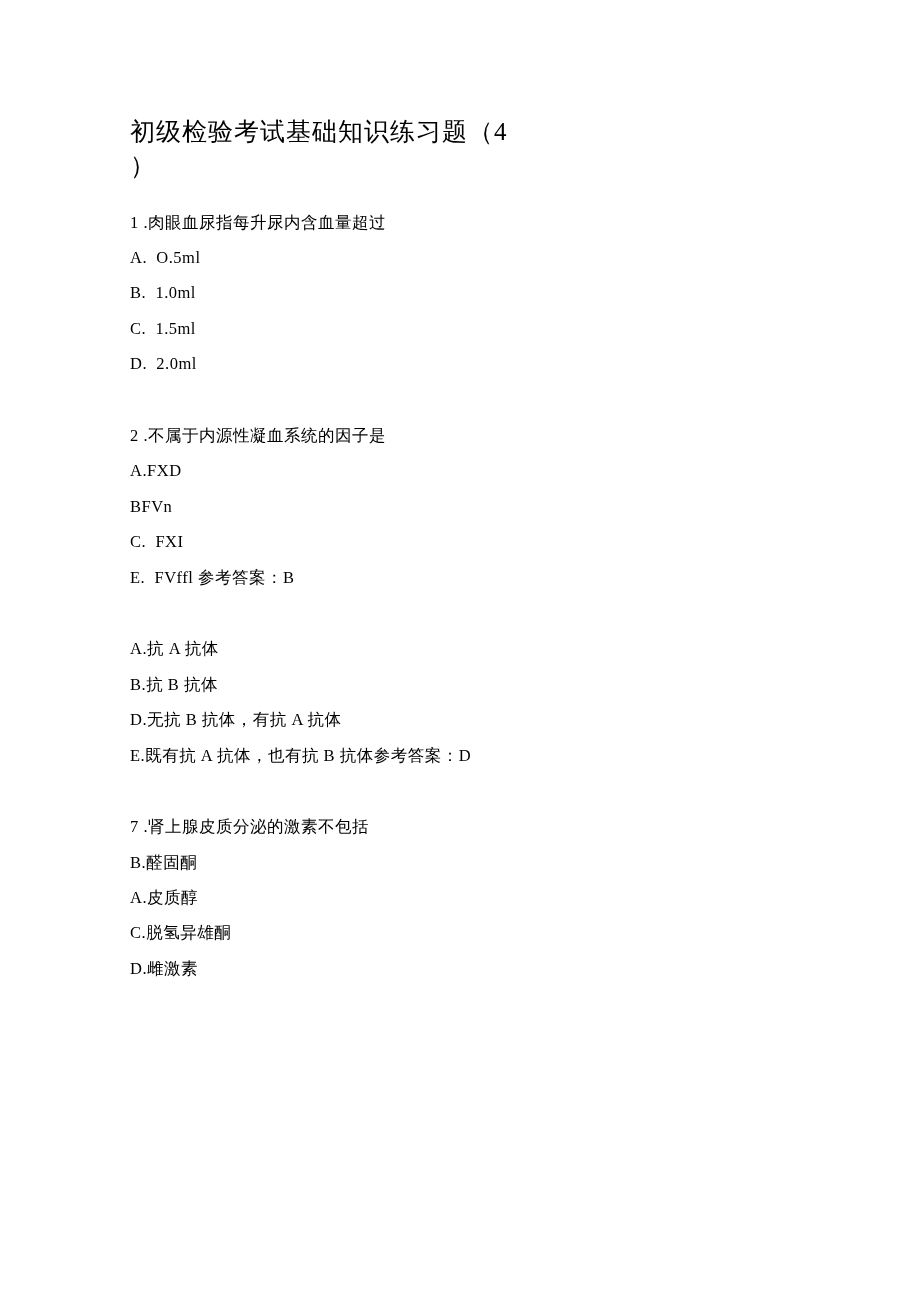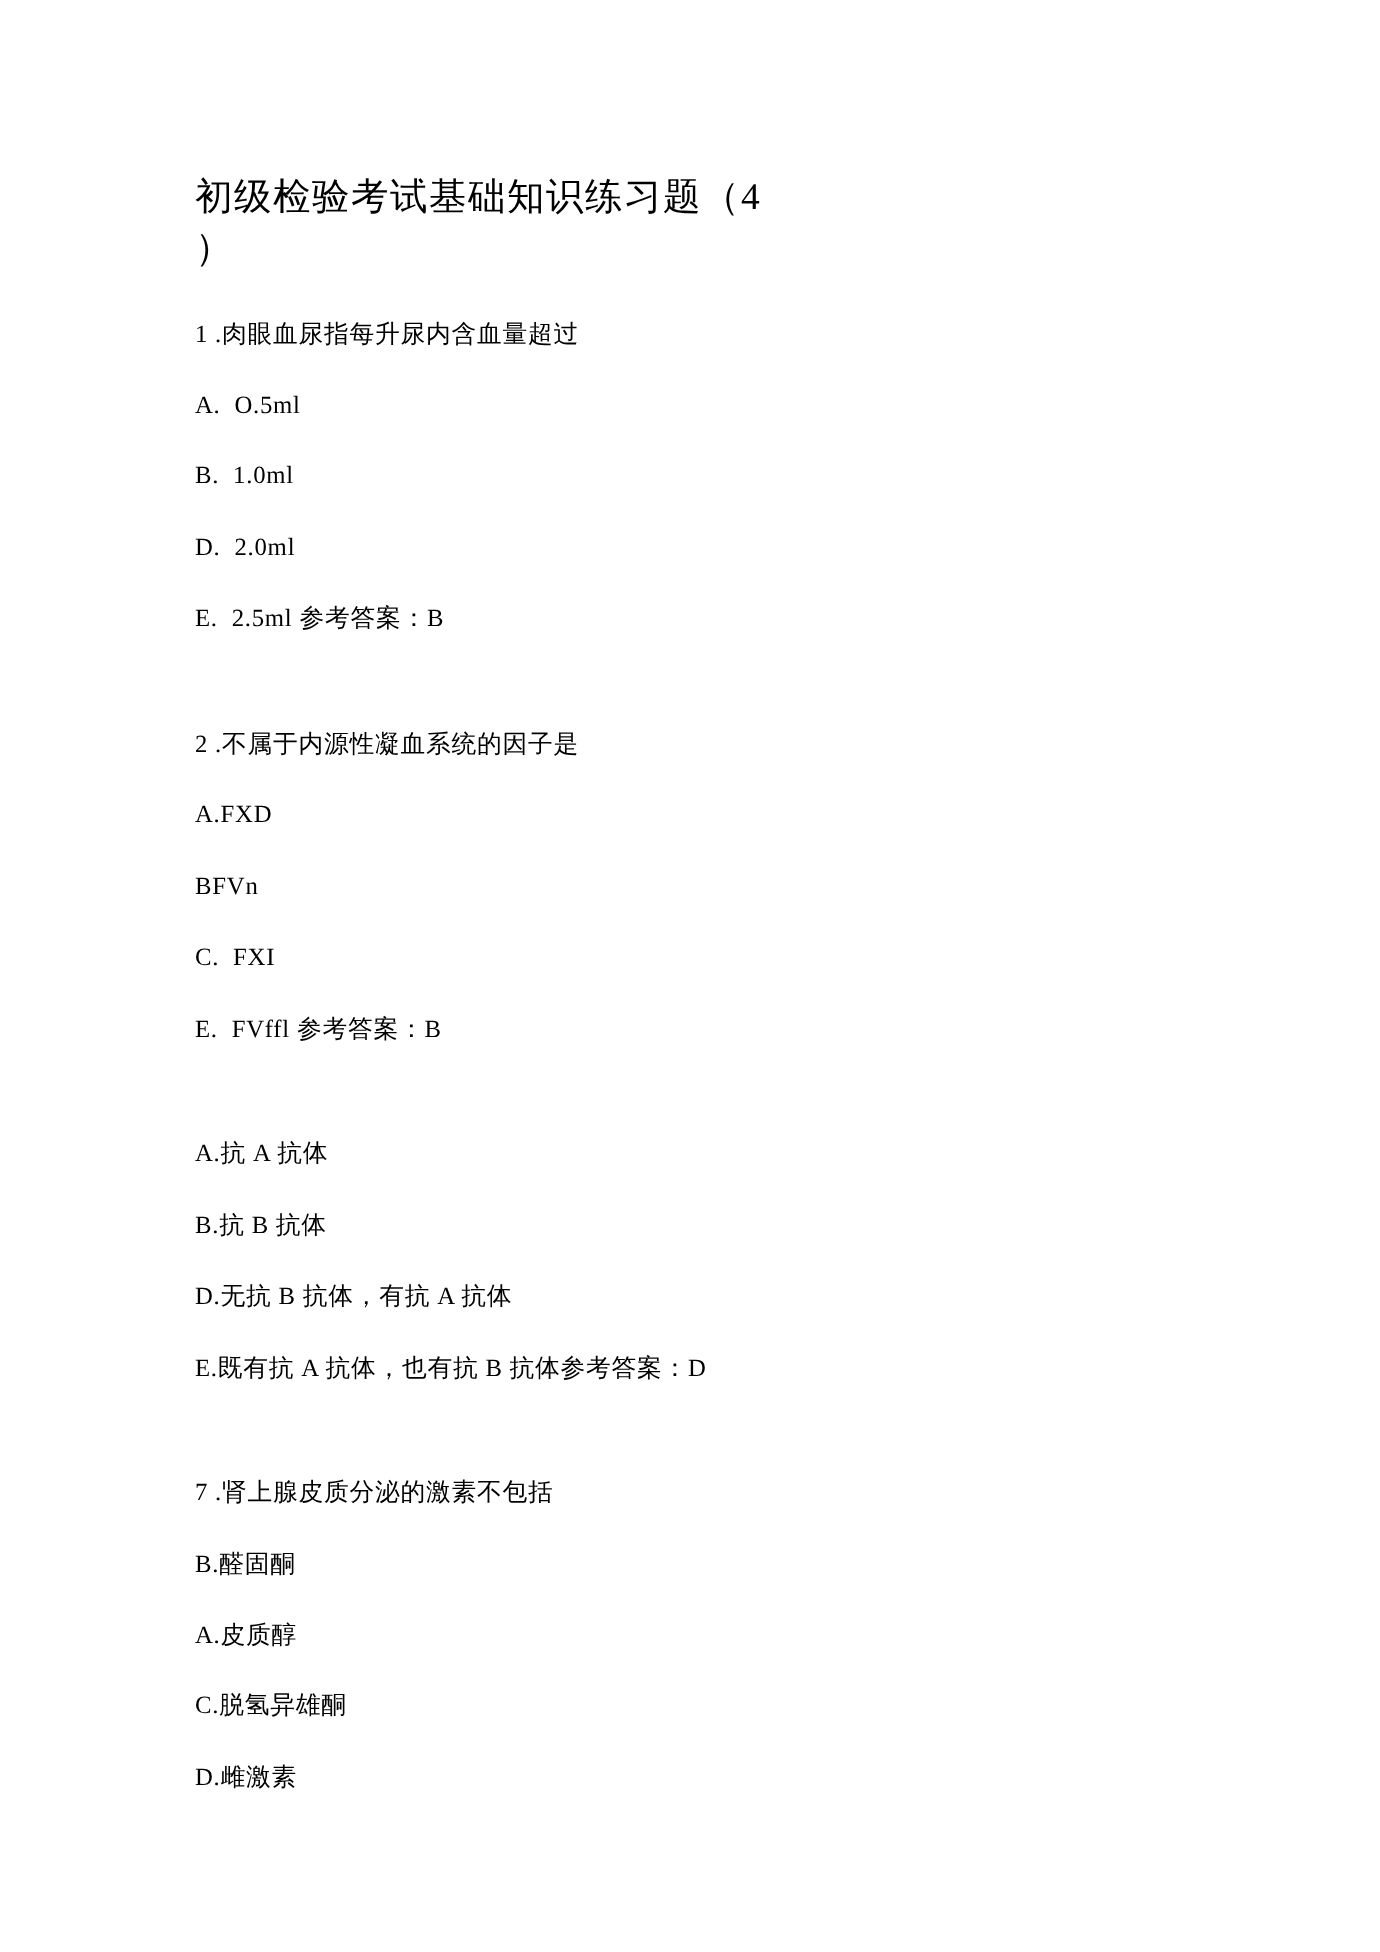--- a/index.html
+++ b/index.html
@@ -20,41 +20,40 @@
       line-height: 1.35;
       font-weight: 400;
       margin-bottom: 22px;
       letter-spacing: 1px;
     }
     .line {
       font-size: 16.5px;
       line-height: 2.15;
       letter-spacing: 0.5px;
       white-space: pre-wrap;
-      margin-top: 12px;
     }
     .gap {
       height: 36px;
     }
   </style>
 </head>
 <body>
 
 <div class="page">
 
   <div class="title">
     <span>初级检验考试基础知识练习题（4</span><br>
     <span>）</span>
   </div>
 
   <div class="line">1 .肉眼血尿指每升尿内含血量超过</div>
   <div class="line">A.  O.5ml</div>
   <div class="line">B.  1.0ml</div>
+  <div class="line">C.  1.5ml</div>
   <div class="line">D.  2.0ml</div>
-  <div class="line">E.  2.5ml 参考答案：B</div>
 
   <div class="gap"></div>
 
   <div class="line">2 .不属于内源性凝血系统的因子是</div>
   <div class="line">A.FXD</div>
   <div class="line">BFVn</div>
   <div class="line">C.  FXI</div>
   <div class="line">E.  FVffl 参考答案：B</div>
 
   <div class="gap"></div>

